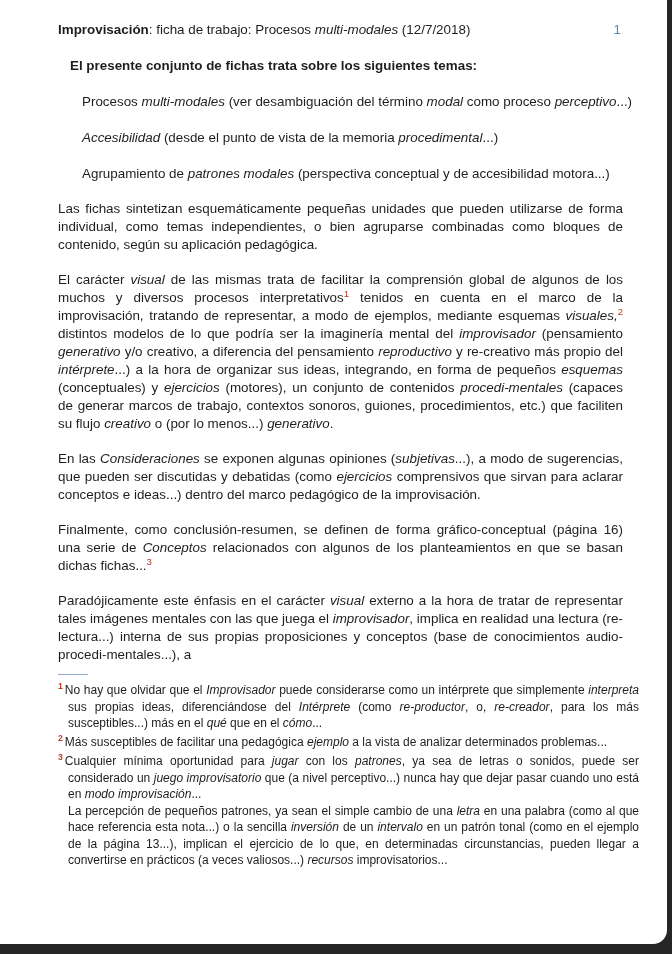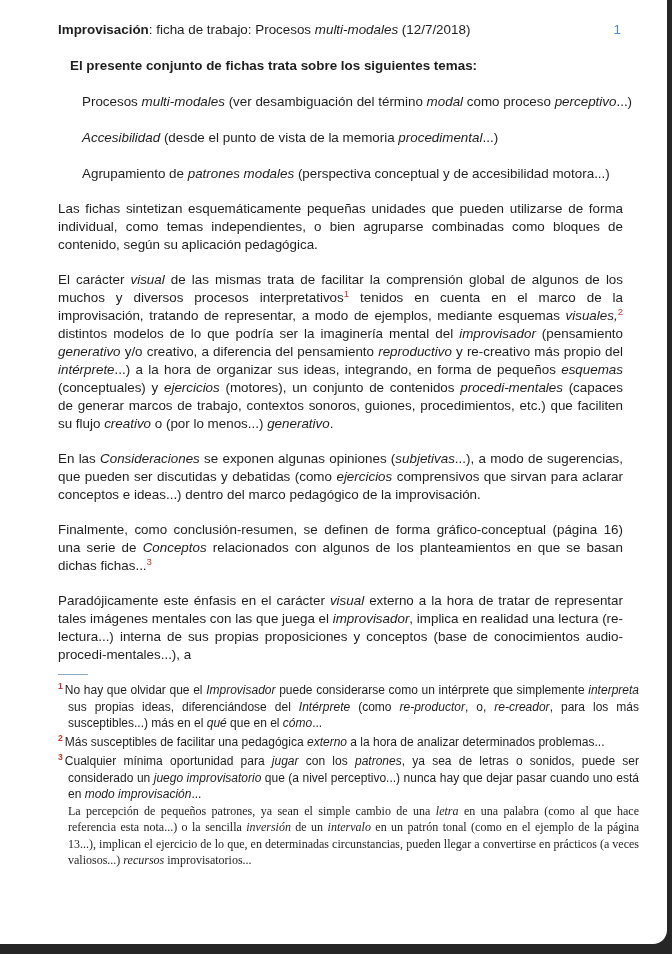--- a/index.html
+++ b/index.html
@@ -56,21 +56,20 @@
     font-size: 12px;
     line-height: 16.5px;
     margin-top: 2.5px;
     padding-left: 10px;
     text-indent: -10px;
     text-align: justify;
   }
   .footnote.cont {
     text-indent: 0;
     margin-top: 0;
-    font-family: Liberation Serif, serif;
   }
   .fn-mark {
     color: #c03a2b;
     font-weight: bold;
     margin-right: 2px;
   }
 </style>
 </head>
 <body>
 
@@ -92,21 +91,21 @@
   <div class="para"><span>En las </span><span style="font-style: italic;">Consideraciones</span><span> se exponen algunas opiniones (</span><span style="font-style: italic;">subjetivas</span><span>...), a modo de sugerencias, que pueden ser discutidas y debatidas (como </span><span style="font-style: italic;">ejercicios</span><span> comprensivos que sirvan para aclarar conceptos e ideas...) dentro del marco pedagógico de la improvisación.</span></div>
   <div class="para"><span>Finalmente, como conclusión-resumen, se definen de forma gráfico-conceptual (página 16) una serie de </span><span style="font-style: italic;">Conceptos</span><span> relacionados con algunos de los planteamientos en que se basan dichas fichas...</span><sup style="color: rgb(192, 58, 43);">3</sup></div>
   <div class="para"><span>Paradójicamente este énfasis en el carácter </span><span style="font-style: italic;">visual</span><span> externo a la hora de tratar de representar tales imágenes mentales con las que juega el </span><span style="font-style: italic;">improvisador</span><span>, implica en realidad una lectura (re-lectura...) interna de sus propias proposiciones y conceptos (base de conocimientos audio-procedi-mentales...), a</span></div>
 
   <div class="fn-sep"></div>
 
   <div class="footnote">
     <sup class="fn-mark">1</sup><span><span>No hay que olvidar que el </span><span style="font-style: italic;">Improvisador</span><span> puede considerarse como un intérprete que simplemente </span><span style="font-style: italic;">interpreta</span><span> sus propias ideas, diferenciándose del </span><span style="font-style: italic;">Intérprete</span><span> (como </span><span style="font-style: italic;">re-productor</span><span>, o, </span><span style="font-style: italic;">re-creador</span><span>, para los más susceptibles...) más en el </span><span style="font-style: italic;">qué</span><span> que en el </span><span style="font-style: italic;">cómo</span><span>...</span></span>
   </div>
   <div class="footnote">
-    <sup class="fn-mark">2</sup><span><span>Más susceptibles de facilitar una pedagógica </span><span style="font-style: italic;">externo</span><span> a la hora de analizar determinados problemas...</span></span>
+    <sup class="fn-mark">2</sup><span><span>Más susceptibles de facilitar una pedagógica </span><span style="font-style: italic;">ejemplo</span><span> a la vista de analizar determinados problemas...</span></span>
   </div>
   <div class="footnote">
     <sup class="fn-mark">3</sup><span><span>Cualquier mínima oportunidad para </span><span style="font-style: italic;">jugar</span><span> con los </span><span style="font-style: italic;">patrones</span><span>, ya sea de letras o sonidos, puede ser considerado un </span><span style="font-style: italic;">juego improvisatorio</span><span> que (a nivel perceptivo...) nunca hay que dejar pasar cuando uno está en </span><span style="font-style: italic;">modo improvisación</span><span>...</span></span>
   </div>
   <div class="footnote cont">
     <span><span>La percepción de pequeños patrones, ya sean el simple cambio de una </span><span style="font-style: italic;">letra</span><span> en una palabra (como al que hace referencia esta nota...) o la sencilla </span><span style="font-style: italic;">inversión</span><span> de un </span><span style="font-style: italic;">intervalo</span><span> en un patrón tonal (como en el ejemplo de la página 13...), implican el ejercicio de lo que, en determinadas circunstancias, pueden llegar a convertirse en prácticos (a veces valiosos...) </span><span style="font-style: italic;">recursos</span><span> improvisatorios...</span></span>
   </div>
 
 </div>
 

